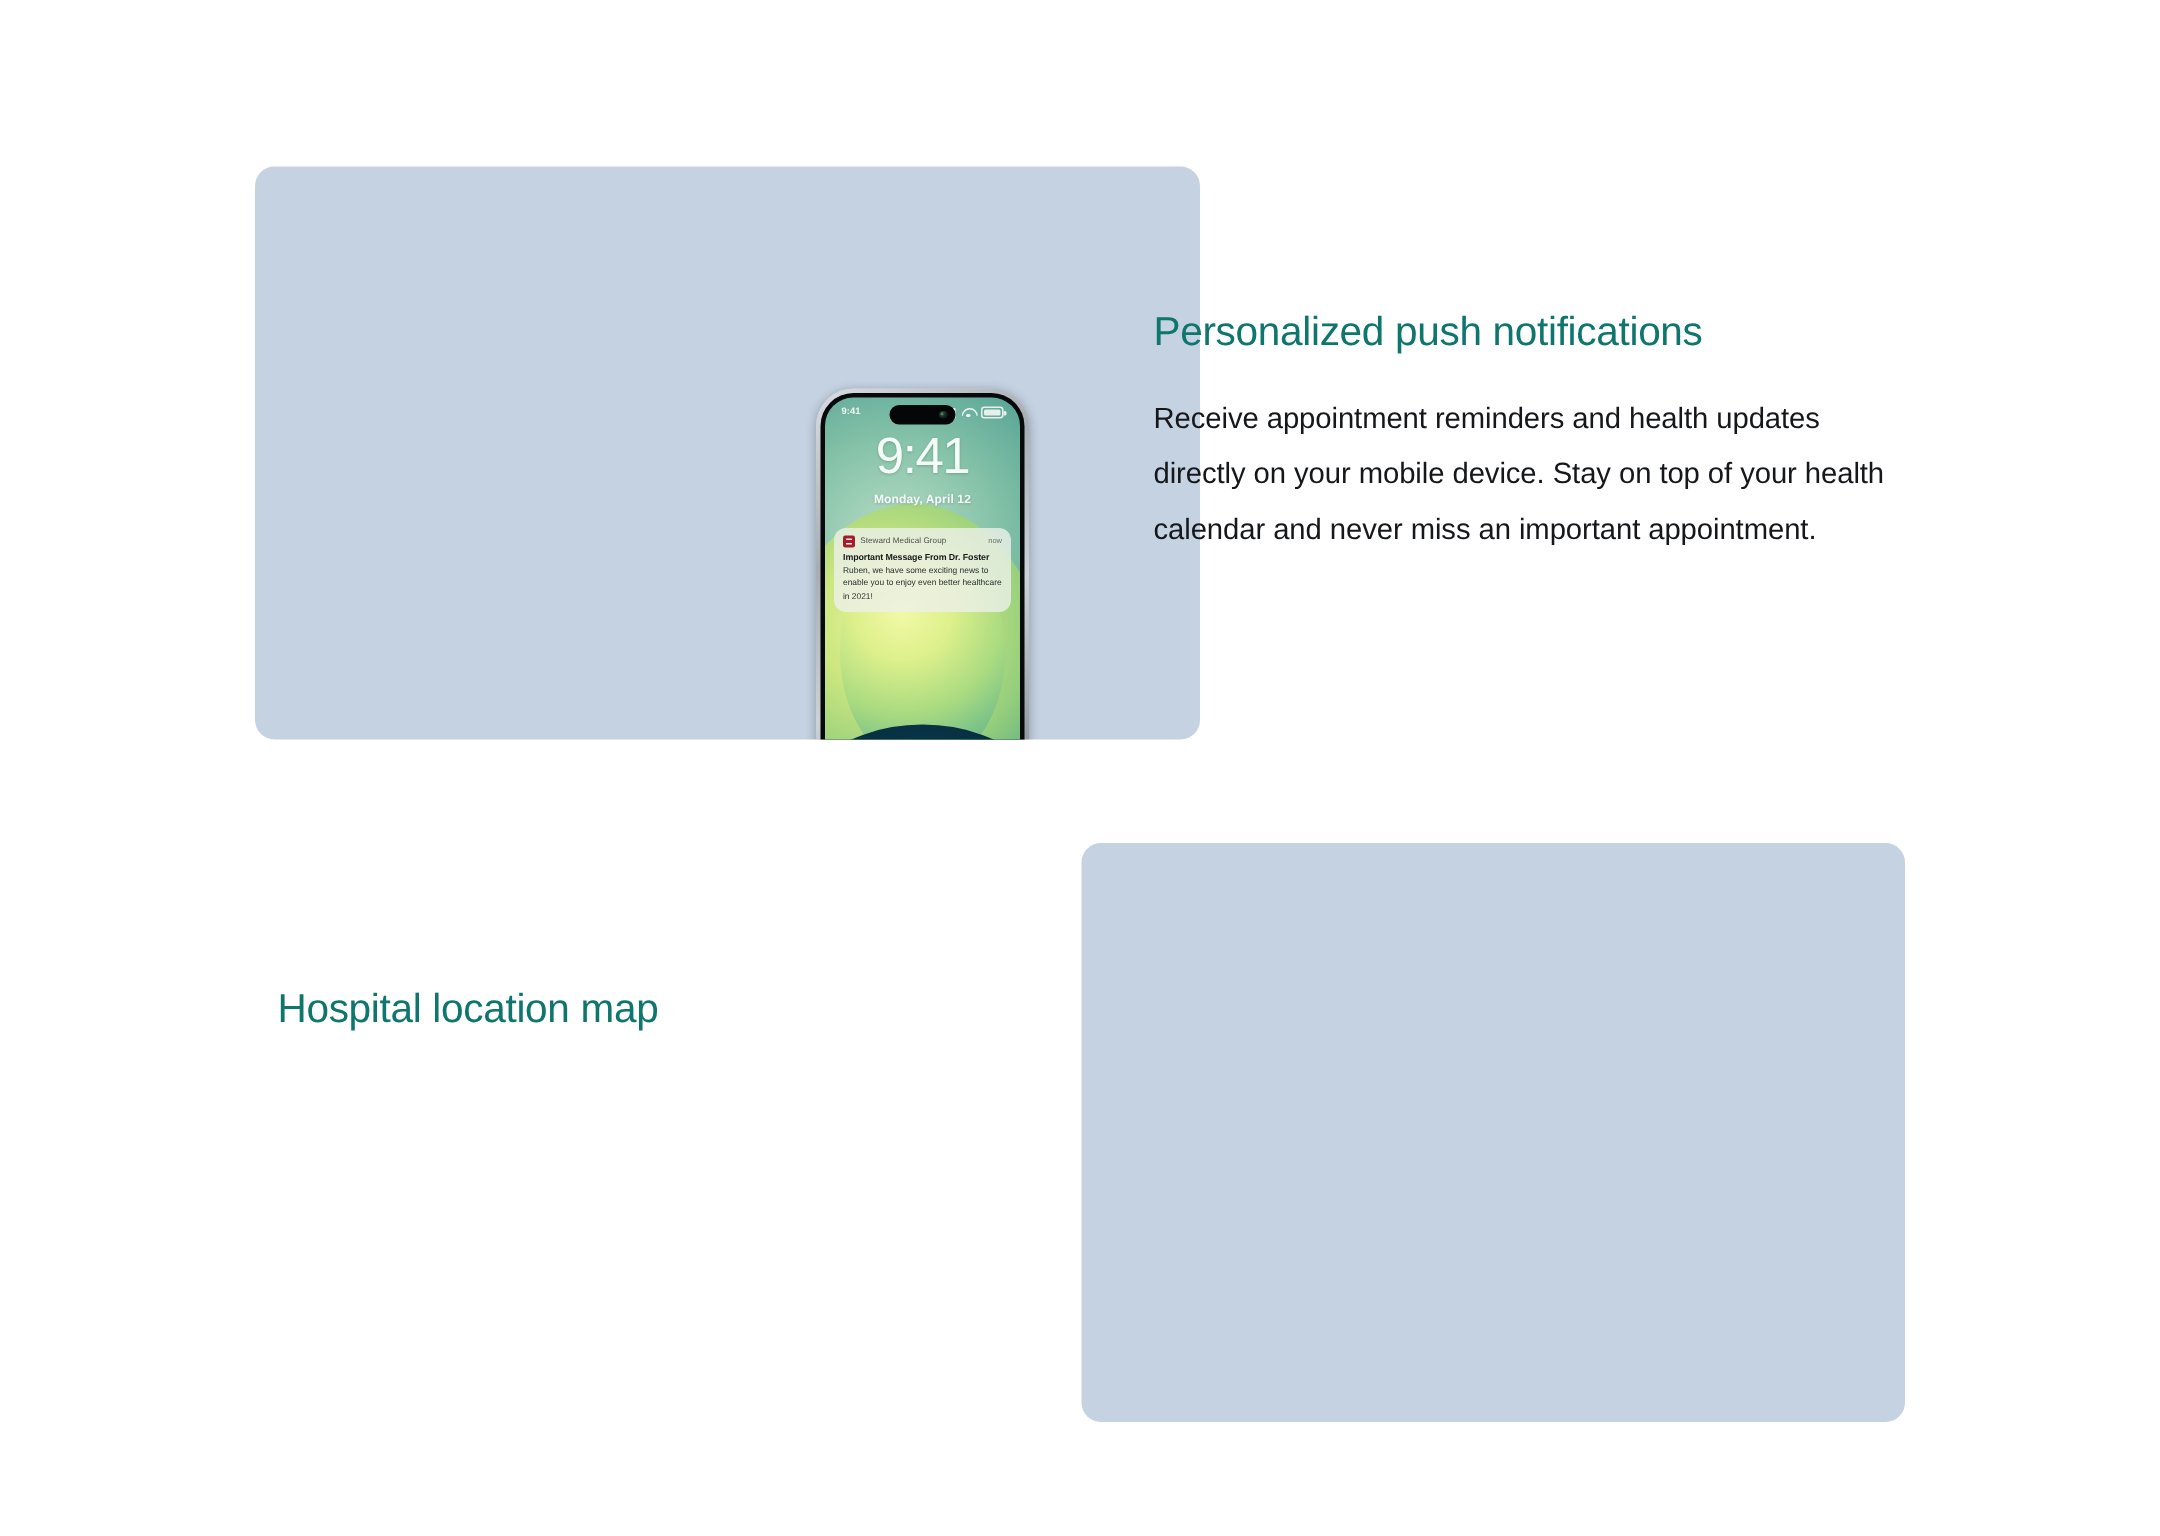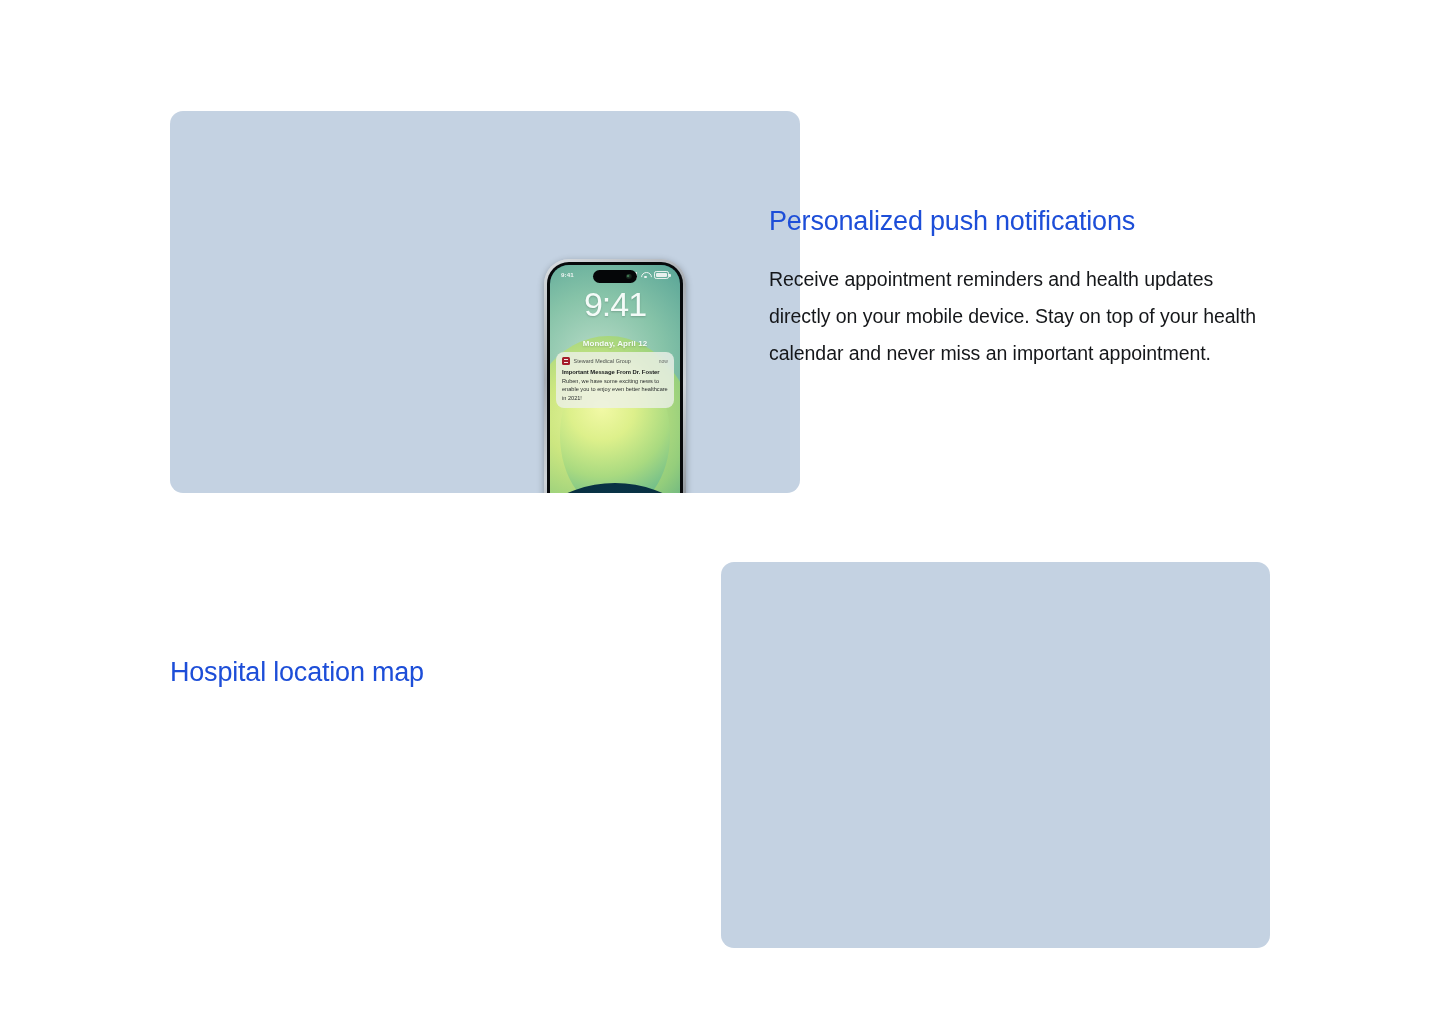--- a/index.html
+++ b/index.html
@@ -17,25 +17,25 @@
     background: #c4d2e2;
     border-radius: 13px;
     overflow: hidden;
   }
   #panel-notifications { left: 170px; top: 111px; width: 630px; height: 382px; }
   #panel-map          { left: 721px; top: 562px; width: 549px; height: 386px; }
 
   
   .text-block { position: absolute; width: 500px; }
   #text-notifications { left: 769px; top: 205px; }
-  #text-map           { left: 170px; top: 656px; }
+  #text-map           { left: 185px; top: 656px; }
   .feature-title {
     font-size: 27px;
     font-weight: 400;
-    color: #1d4ed8;
+    color: #0f766e;
     letter-spacing: -0.2px;
     margin-bottom: 24px;
     line-height: 1.2;
   }
   .feature-body {
     font-size: 19.5px;
     font-weight: 400;
     color: #15171a;
     line-height: 1.9;
     letter-spacing: -0.05px;
@@ -143,21 +143,21 @@
     position:absolute; left:-30%; bottom:-36%; width:160%; height:62%;
     border-radius:50%;
     background: radial-gradient(circle at 50% 30%, #0a3d52 0%, #07293a 55%, #041a27 100%);
   }
   .lock-clock {
     position: absolute; left:0; right:0; top: 22px;
     text-align: center; color: #f4fbf8; z-index: 20;
     text-shadow: 0 1px 2px rgba(0,0,0,.18);
   }
   .lock-time { font-size: 34px; font-weight: 300; line-height: 1; letter-spacing: -1px; }
-  .lock-date { font-size: 8px; font-weight: 700; margin-top: 18px; letter-spacing: .1px; }
+  .lock-date { font-size: 8px; font-weight: 700; margin-top: 7px; letter-spacing: .1px; }
 
   .notif {
     position: absolute; left: 6px; right: 6px; top: 87px;
     background: rgba(236,240,234,.80);
     border-radius: 8px;
     padding: 5px 6px 6px 6px;
     z-index: 25;
     backdrop-filter: blur(3px);
   }
   .notif-head { display:flex; align-items:center; gap:3.5px; }

